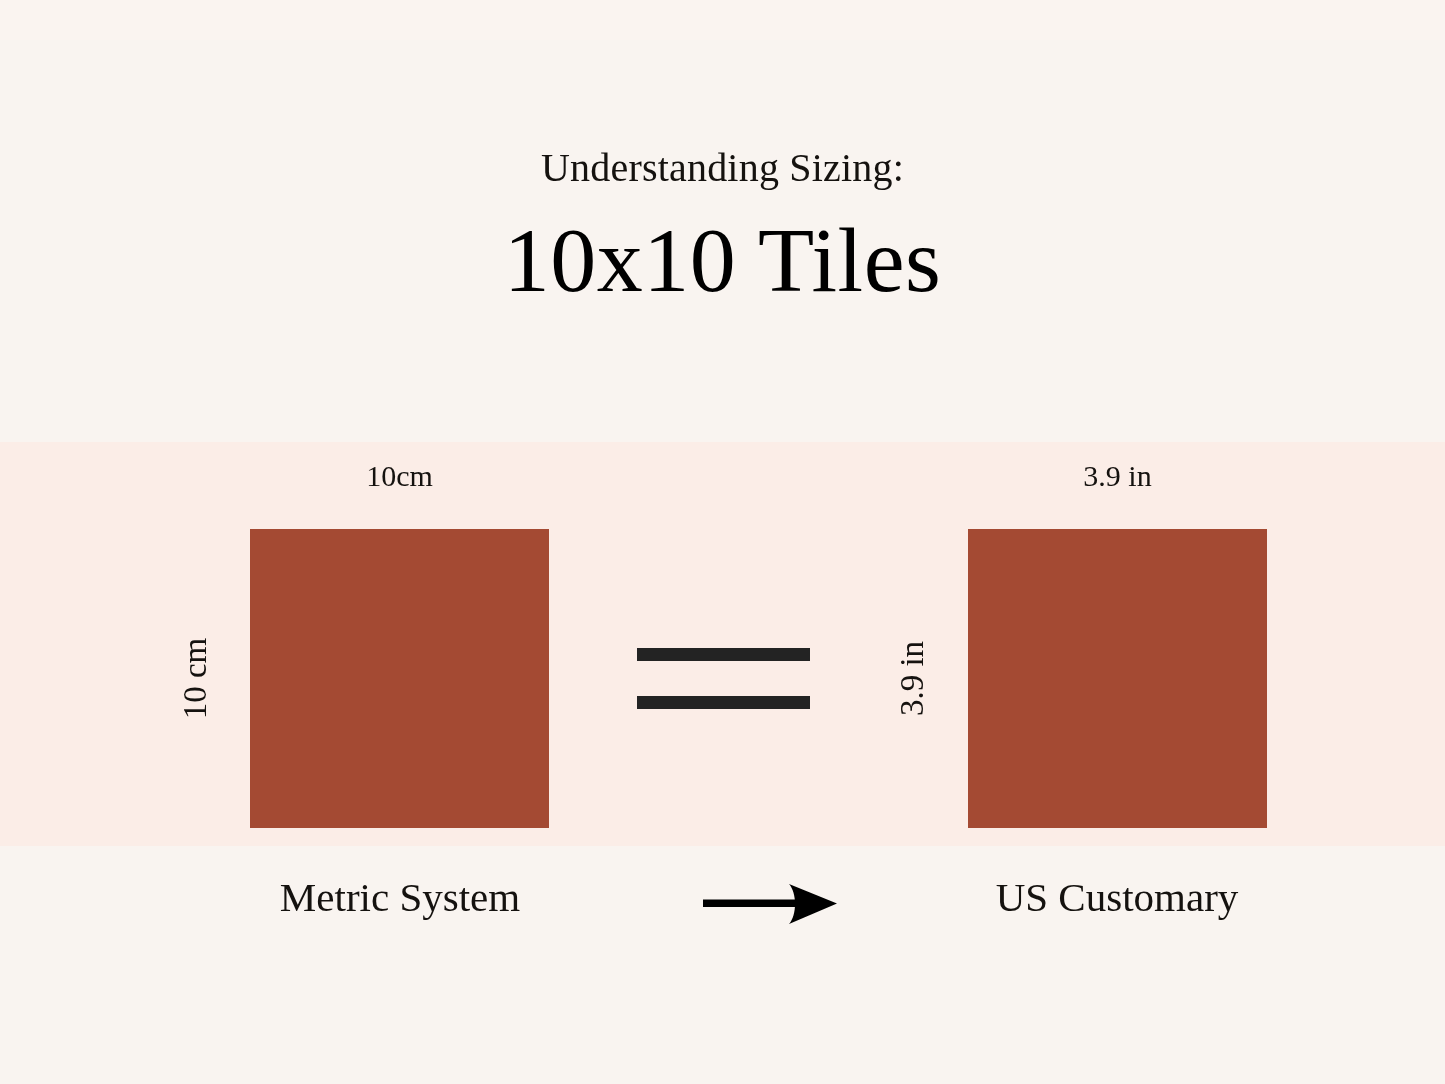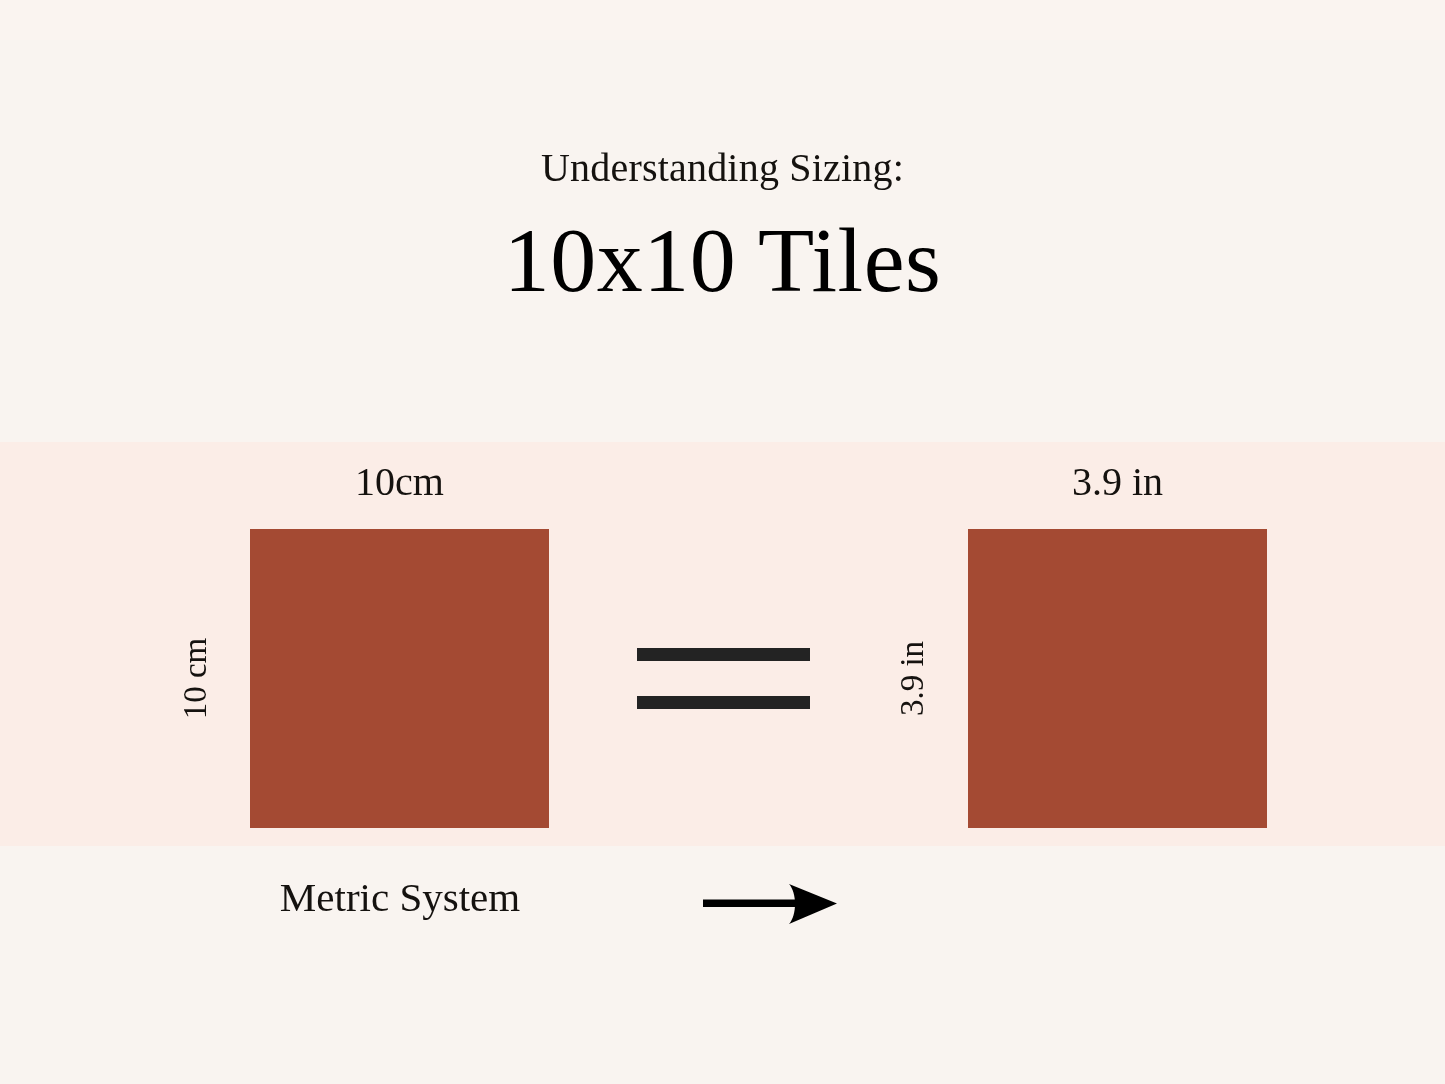--- a/index.html
+++ b/index.html
@@ -79,21 +79,21 @@
   }
   .tile-left  { left: 250px; }
   .tile-right { left: 968px; }
 
   
   .dim-top {
     position: absolute;
     top: 418px;
     width: 299px;
     text-align: center;
-    font-size: 40px;
+    font-size: 30px;
     line-height: 1.2;
     color: #15120f;
   }
   .dim-top-left  { left: 250px; }
   .dim-top-right { left: 968px; }
 
   
   .dim-side {
     position: absolute;
     top: 489px;
@@ -191,14 +191,15 @@
   </div>
 
   <div class="dim-top dim-top-right">3.9 in</div>
 
   <div class="dim-side dim-side-right">
     <span>3.9 in</span>
   </div>
 
   <div class="tile tile-right"></div>
 
+  <div class="sys-label sys-label-right">US Customary</div>
 
 </div>
 
 </body></html>

